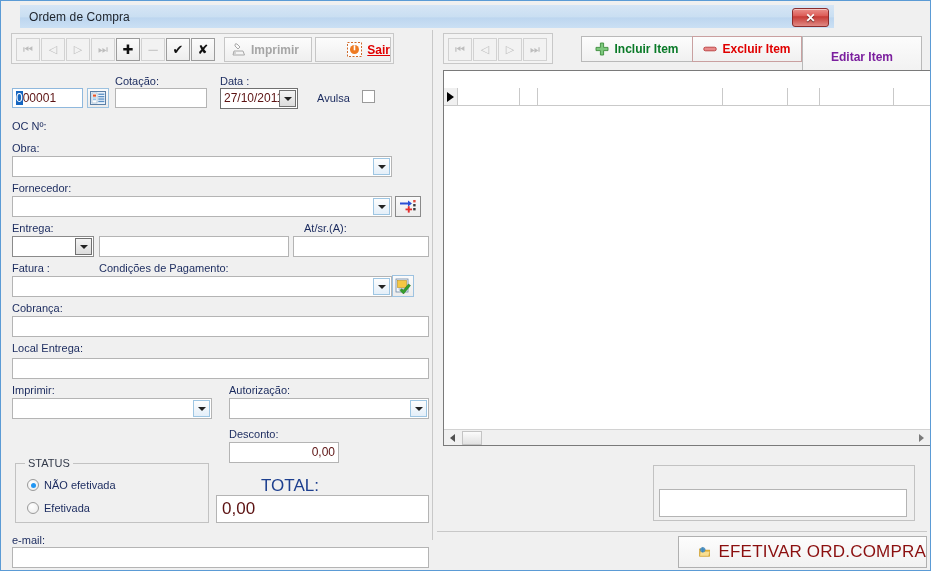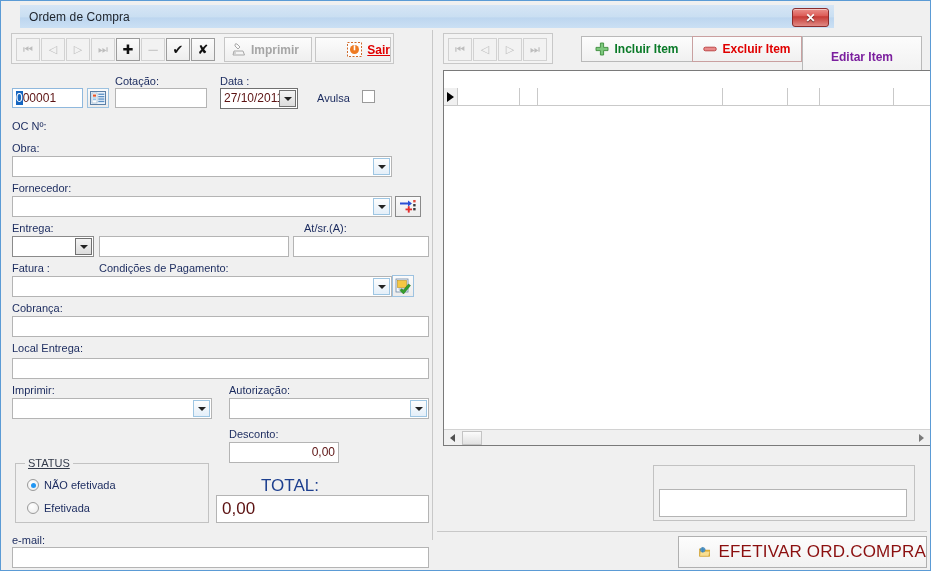--- a/index.html
+++ b/index.html
@@ -539,21 +539,21 @@
       <span></span>
       <span class="arrow"></span>
     </div>
 
     <div class="lbl" style="left:228px; top:400px;">Desconto:</div>
     <div class="tb lite right" style="left:228px; top:414px; width:110px; height:21px;">0,00</div>
 
     <div class="sep" style="left:10px; top:406px; width:0px;"></div>
 
     <div class="gbox" style="left:14px; top:435px; width:194px; height:60px;"></div>
-    <div class="gbox-title" style="left:24px; top:429px;text-decoration:underline;">STATUS</div>
+    <div class="gbox-title" style="left:24px; top:429px;">STATUS</div>
     <div class="radio-row" style="left:26px; top:451px;">
       <span class="radio on"></span>
       <span>NÃO efetivada</span>
     </div>
     <div class="radio-row" style="left:26px; top:474px;">
       <span class="radio"></span>
       <span>Efetivada</span>
     </div>
 
     <div class="biglbl" style="left:216px; top:448px;margin-left:44px;">TOTAL:</div>

